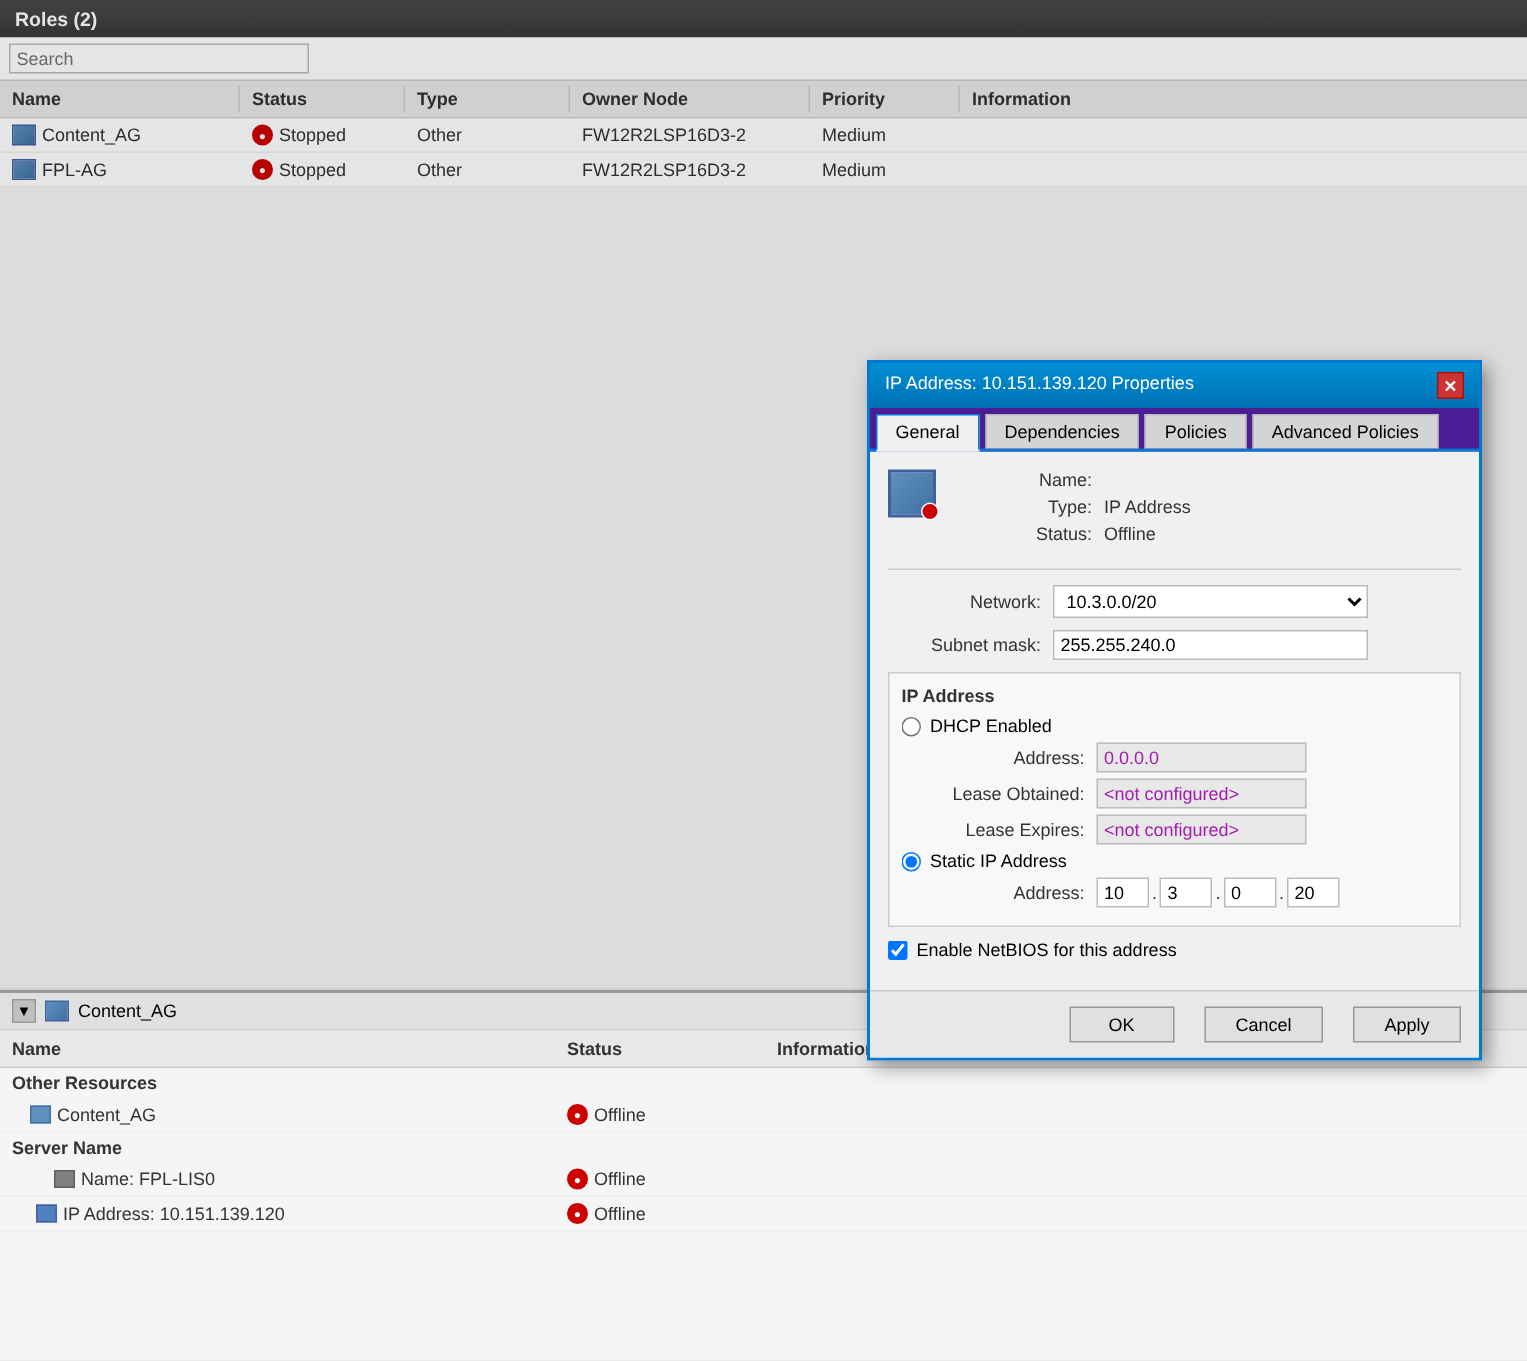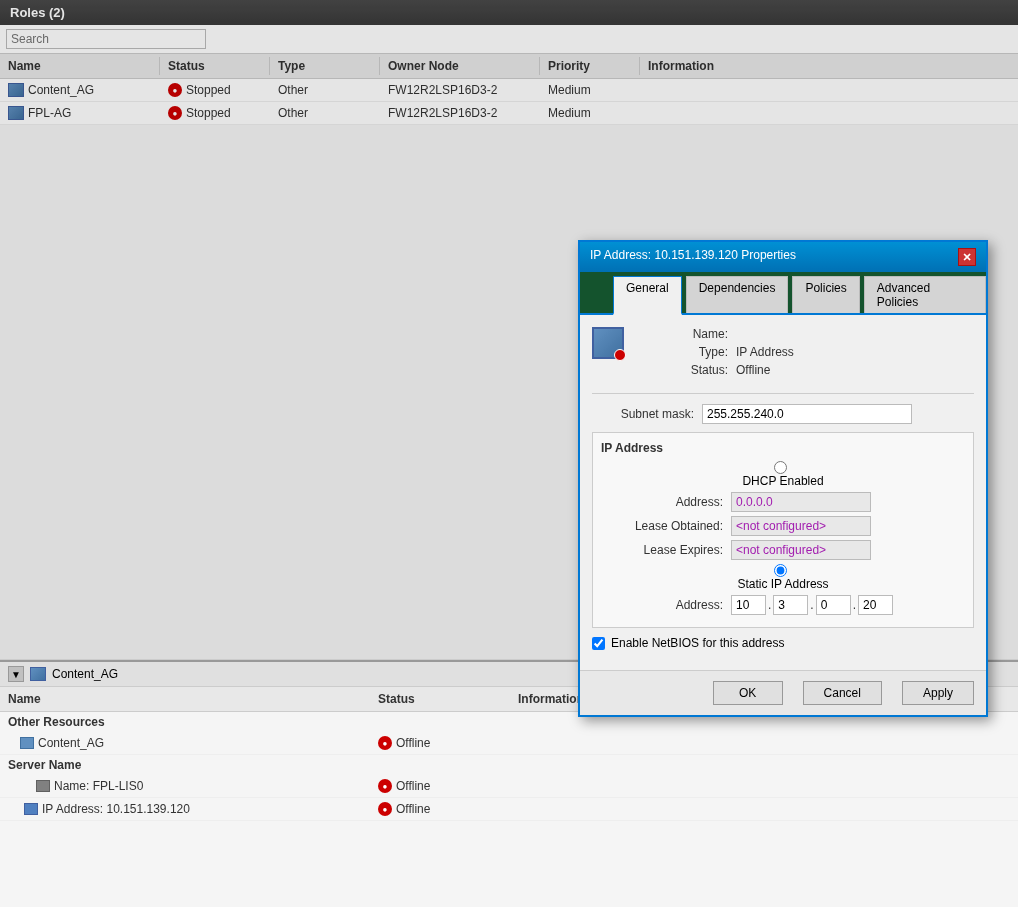--- a/index.html
+++ b/index.html
@@ -170,24 +170,23 @@
 
     .dialog-close-btn {
       width: 18px; height: 18px; background: #cc3333;
       border: 1px solid #aa1111; color: white;
       display: flex; align-items: center; justify-content: center;
       font-size: 11px; cursor: pointer; font-weight: bold;
     }
 
     .dialog-tabs {
       display: flex;
-      background: #14532d;
+      background: #4c1d95;
       border-bottom: 2px solid #0078d4;
       padding-top: 4px;
-      padding-left: 29px;
     }
 
     .dialog-tab {
       padding: 4px 12px;
       cursor: pointer;
       border: 1px solid #bbb;
       border-bottom: none;
       background: #d4d4d4;
       margin-left: 4px;
       font-size: 12px;
@@ -296,21 +295,20 @@
     .ip-address-title {
       font-weight: bold;
       margin-bottom: 6px;
       color: #333;
     }
 
     .radio-row {
       display: flex;
       align-items: center;
       margin-bottom: 4px;
-      flex-direction: column;
     }
 
     .radio-row input[type="radio"] {
       margin-right: 6px;
     }
 
     .ip-fields {
       margin-left: 20px;
     }
 
@@ -466,20 +464,26 @@
             </div>
             <div class="prop-row">
               <span class="prop-label">Status:</span>
               <span class="prop-value">Offline</span>
             </div>
           </div>
         </div>
 
         <div class="separator"></div>
 
+        <div class="form-row">
+          <span class="form-label">Network:</span>
+          <select class="form-select">
+            <option>10.3.0.0/20</option>
+          </select>
+        </div>
 
         <div class="form-row">
           <span class="form-label">Subnet mask:</span>
           <input class="form-input" type="text" value="255.255.240.0" style="">
         </div>
 
         <div class="ip-address-section">
           <div class="ip-address-title">IP Address</div>
 
           <div class="radio-row">

